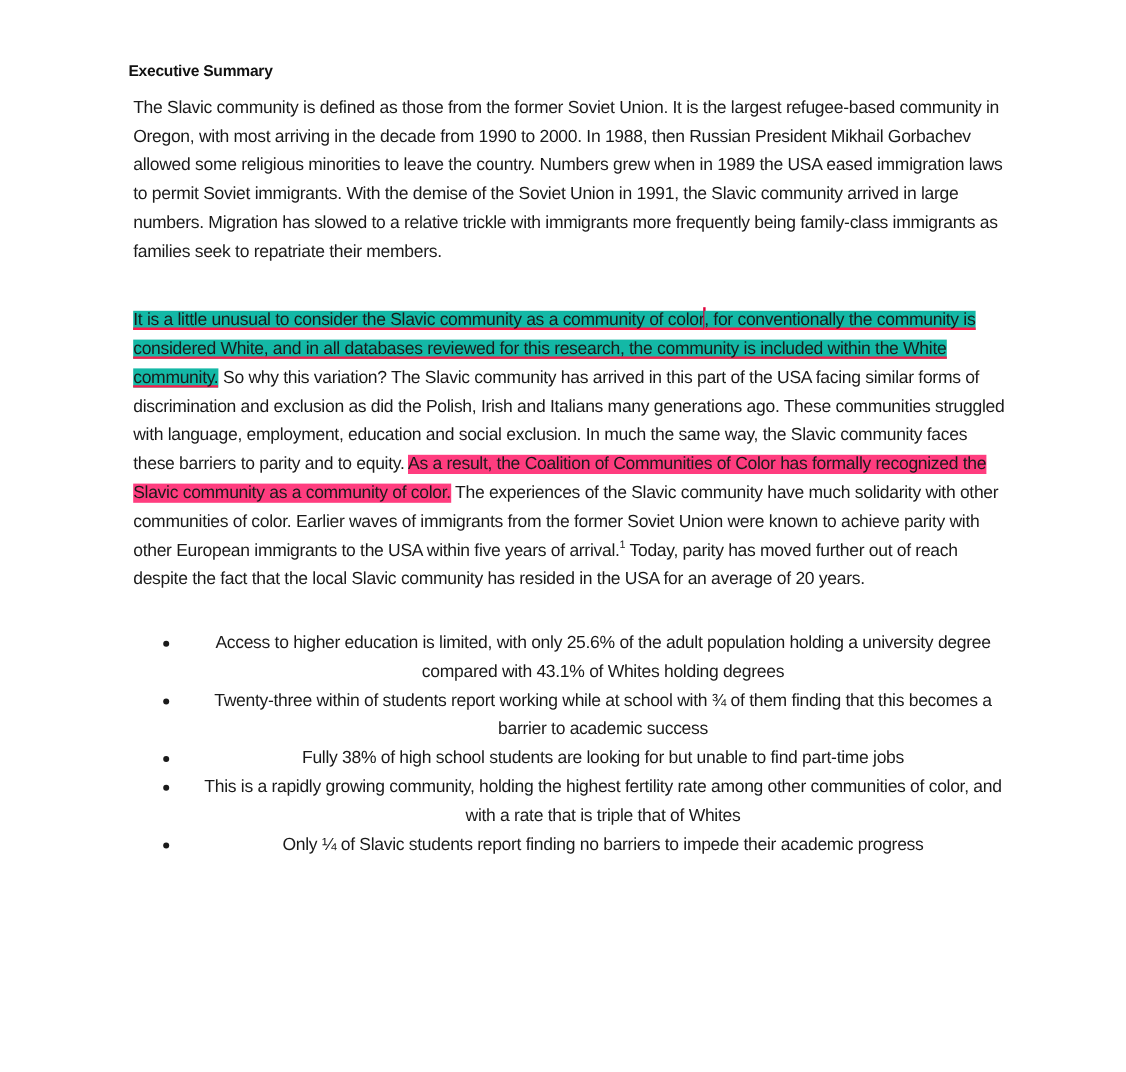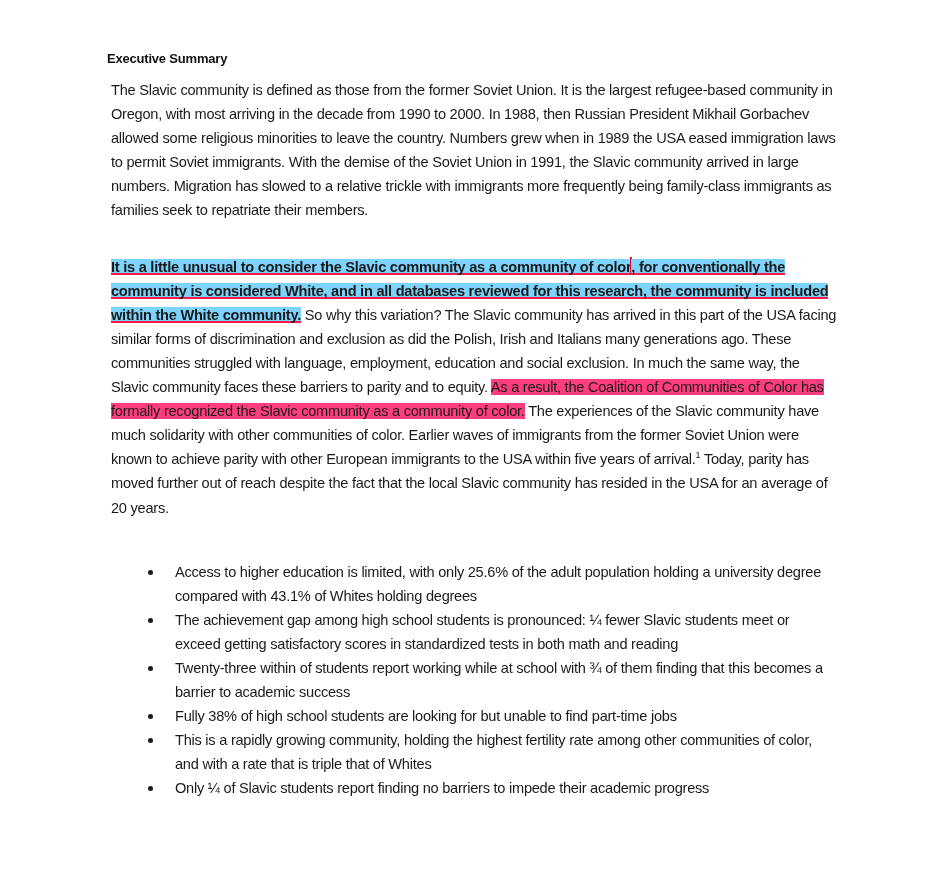--- a/index.html
+++ b/index.html
@@ -10,42 +10,41 @@
     color: #1a1a1a; font-size: 14.6px; line-height: 24.1px;
     letter-spacing: -0.25px;
   }
   h1 {
     margin: 0 0 0 0; font-size: 13px; font-weight: bold; line-height: 30px;
     letter-spacing: -0.2px; color: #111;
   }
   p { margin: 4px; }
   .gap { height: 24px; }
   .hl { background: #ff3d7f; color: #1a1a1a; }
-  .hl-ul { background: #7dd3fc; box-shadow: inset 0 -2px 0 #ff1a4a; font-weight: bold; }
+  .hl-ul { background: #14b8a6; box-shadow: inset 0 -2px 0 #ff1a4a; }
   .caret { display: inline-block; width: 2px; height: 18px; background: #e0003a; vertical-align: -3px; margin: 0 -1px; }
   sup { font-size: 9px; line-height: 0; vertical-align: 6px; }
-  ul { margin: 12px; padding: 0 0 0 56px; list-style: none; }
+  ul { margin: 0; padding: 0 0 0 56px; list-style: none; text-align: center; }
   li { position: relative; }
   li::before {
     content: ""; position: absolute; left: -27px; top: 10px;
     width: 5px; height: 5px; border-radius: 50%; background: #1a1a1a;
   }
 </style>
 </head>
 <body>
 
 <div class="page">
   <h1>Executive Summary</h1>
   <p>The Slavic community is defined as those from the former Soviet Union. It is the largest refugee-based community in Oregon, with most arriving in the decade from 1990 to 2000. In 1988, then Russian President Mikhail Gorbachev allowed some religious minorities to leave the country. Numbers grew when in 1989 the USA eased immigration laws to permit Soviet immigrants. With the demise of the Soviet Union in 1991, the Slavic community arrived in large numbers. Migration has slowed to a relative trickle with immigrants more frequently being family-class immigrants as families seek to repatriate their members.</p>
   <div class="gap"></div>
   <p>
     <span class="hl hl-ul">It is a little unusual to consider the Slavic community as a community of color</span><span class="caret"></span><span class="hl hl-ul">, for conventionally the community is considered White, and in all databases reviewed for this research, the community is included within the White community.</span><span> So why this variation? The Slavic community has arrived in this part of the USA facing similar forms of discrimination and exclusion as did the Polish, Irish and Italians many generations ago. These communities struggled with language, employment, education and social exclusion. In much the same way, the Slavic community faces these barriers to parity and to equity. </span><span class="hl">As a result, the Coalition of Communities of Color has formally recognized the Slavic community as a community of color.</span><span> The experiences of the Slavic community have much solidarity with other communities of color. Earlier waves of immigrants from the former Soviet Union were known to achieve parity with other European immigrants to the USA within five years of arrival.</span><sup>1</sup><span> Today, parity has moved further out of reach despite the fact that the local Slavic community has resided in the USA for an average of 20 years.</span>
   </p>
   <div class="gap"></div>
   <ul>
     <li>Access to higher education is limited, with only 25.6% of the adult population holding a university degree compared with 43.1% of Whites holding degrees</li>
-    <li>The achievement gap among high school students is pronounced: ¼ fewer Slavic students meet or exceed getting satisfactory scores in standardized tests in both math and reading</li>
     <li>Twenty-three within of students report working while at school with ¾ of them finding that this becomes a barrier to academic success</li>
     <li>Fully 38% of high school students are looking for but unable to find part-time jobs</li>
     <li>This is a rapidly growing community, holding the highest fertility rate among other communities of color, and with a rate that is triple that of Whites</li>
     <li>Only ¼ of Slavic students report finding no barriers to impede their academic progress</li>
   </ul>
 </div>
 
 </body></html>

